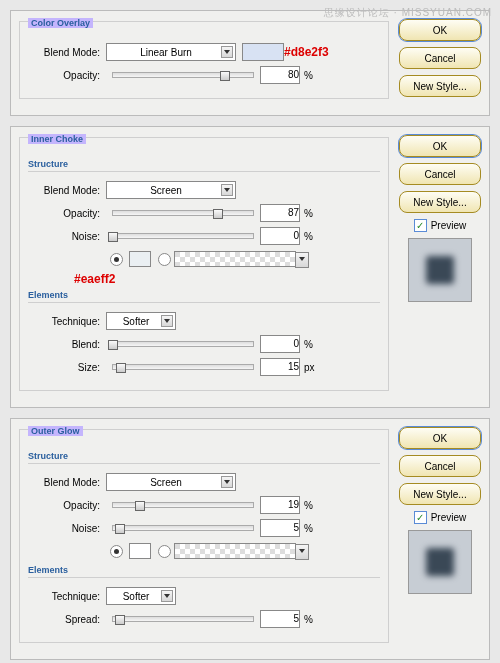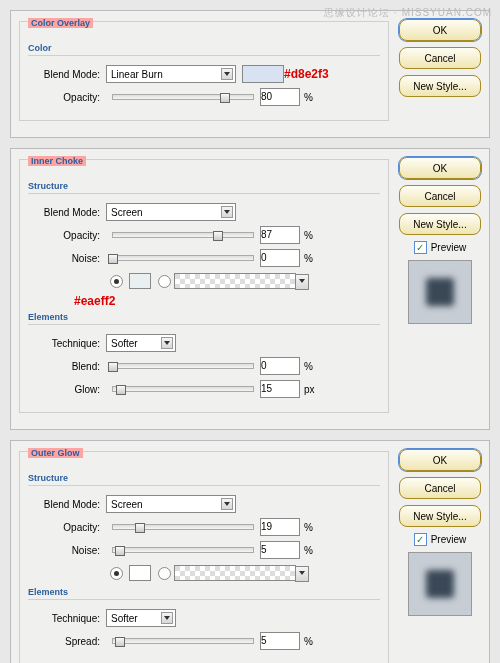--- a/index.html
+++ b/index.html
@@ -1,31 +1,31 @@
 <!DOCTYPE html>
 <html><head>
 <meta charset="utf-8">
 <style>
 body{margin:0;padding:10px;background:#e8e8e8;font-family:Tahoma,sans-serif;font-size:10px;color:#000;width:500px;box-sizing:border-box}
 .watermark{position:absolute;top:6px;right:8px;color:#bbb;font-size:10px;letter-spacing:1px}
 .panel{background:#f0f0ee;border:1px solid #bbb;padding:8px;margin-bottom:10px;display:flex}
 .main-area{flex:1}
 .btn-col{width:82px;margin-left:10px}
 .fieldset{border:1px solid #cfcfcf;padding:6px 8px 10px;margin:2px 0 8px}
-.legend{color:#2a5f9e;font-size:9px;font-weight:bold;position:relative;top:-11px;background:#fca5a5;padding:0 3px;display:inline-block}
+.legend{color:#2a5f9e;font-size:9px;font-weight:bold;position:relative;top:-11px;background:#c4b5fd;padding:0 3px;display:inline-block}
 .sub-legend{color:#2a5f9e;font-size:9px;font-weight:bold;display:block;border-bottom:1px solid #cfcfcf;margin:4px 0 8px;padding-bottom:2px}
 .row{display:flex;align-items:center;margin:3px 0;height:20px}
 .lbl{width:72px;text-align:right;padding-right:6px;font-size:10px}
-.select{height:18px;border:1px solid #888;background:#fff;font-size:10px;display:inline-flex;align-items:center;justify-content:flex-start;padding:0 14px 0 4px;position:relative;box-sizing:border-box}
+.select{height:18px;border:1px solid #888;background:#fff;font-size:10px;display:inline-flex;align-items:center;justify-content:center;padding:0 14px 0 4px;position:relative;box-sizing:border-box}
 .select::after{content:"";position:absolute;right:2px;top:2px;width:12px;height:12px;background:linear-gradient(#f5f5f5,#d8d8d8);border:1px solid #999;box-sizing:border-box}
 .select .arrow{position:absolute;right:5px;top:6px;width:0;height:0;border-left:3px solid transparent;border-right:3px solid transparent;border-top:4px solid #333;z-index:1}
 .swatch{width:40px;height:16px;border:1px solid #888;display:inline-block}
 .slider{flex:1;height:4px;background:linear-gradient(#ddd,#f5f5f5);border:1px solid #aaa;position:relative;margin:0 6px;max-width:140px}
 .thumb{position:absolute;top:-2px;width:8px;height:8px;border:1px solid #666;background:linear-gradient(#fafafa,#ccc);transform:translateX(-50%)}
-.numbox{width:38px;height:16px;border:1px solid #888;background:#fff;font-size:10px;text-align:left;line-height:16px;display:inline-block}
+.numbox{width:38px;height:16px;border:1px solid #888;background:#fff;font-size:10px;text-align:right;line-height:16px;display:inline-block}
 .unit{margin-left:4px}
 .button{height:20px;border:1px solid #a58b22;background:linear-gradient(#fefdf4,#f0e5b2);font-size:10px;display:flex;align-items:center;justify-content:center;margin-bottom:6px;border-radius:8px}
 .button.def{box-shadow:0 0 0 1px #5a8bd6}
 .checkbox{width:11px;height:11px;border:1px solid #5a8bd6;background:#fff;display:inline-flex;align-items:center;justify-content:center;margin-right:4px;color:#2a8b2a;font-size:10px;line-height:10px}
 .preview-box{width:62px;height:62px;border:1px solid #999;background:#c7cdd4;margin:6px auto 0;display:flex;align-items:center;justify-content:center}
 .preview-inner{width:28px;height:28px;background:#3a4856;border-radius:3px;filter:blur(3px)}
 .radio{width:11px;height:11px;border:1px solid #888;border-radius:50%;display:inline-flex;align-items:center;justify-content:center;margin:0 3px 0 4px;background:#fff}
 .radio.sel::after{content:"";width:5px;height:5px;border-radius:50%;background:#333}
 .sq{width:11px;height:11px;border:1px solid #888;background:#fff;display:inline-block;margin:0 3px}
 .grad-box{width:120px;height:14px;border:1px solid #888;background:repeating-conic-gradient(#fff 0 25%,#ddd 0 50%) 0 0/10px 10px;position:relative}
@@ -35,21 +35,20 @@
 </style>
 </head>
 <body>
 
 <div class="watermark">思缘设计论坛 · MISSYUAN.COM</div>
 
 <div class="panel">
   <div class="main-area">
     <div class="fieldset">
       <span class="legend">Color Overlay</span>
-      <span class="sub-legend">Color</span>
       <div class="row">
         <span class="lbl">Blend Mode:</span>
         <span class="select" style="width:130px">
             <span>Linear Burn</span>
             <span class="arrow"></span>
           </span>
         <span class="swatch" style="background:#d8e2f3;margin-left:6px"></span>
         <span class="annot" style="margin-left:0">#d8e2f3</span>
       </div>
       <div class="row">
@@ -117,21 +116,21 @@
       </div>
       <div class="row">
         <span class="lbl">Blend:</span>
         <span class="slider">
             <span class="thumb" style="left:0%"></span>
           </span>
         <span class="numbox">0</span>
         <span class="unit">%</span>
       </div>
       <div class="row">
-        <span class="lbl">Glow:</span>
+        <span class="lbl">Size:</span>
         <span class="slider">
             <span class="thumb" style="left:6%"></span>
           </span>
         <span class="numbox">15</span>
         <span class="unit">px</span>
       </div>
     </div>
   </div>
   <div class="btn-col">
     <div class="button def">OK</div>

